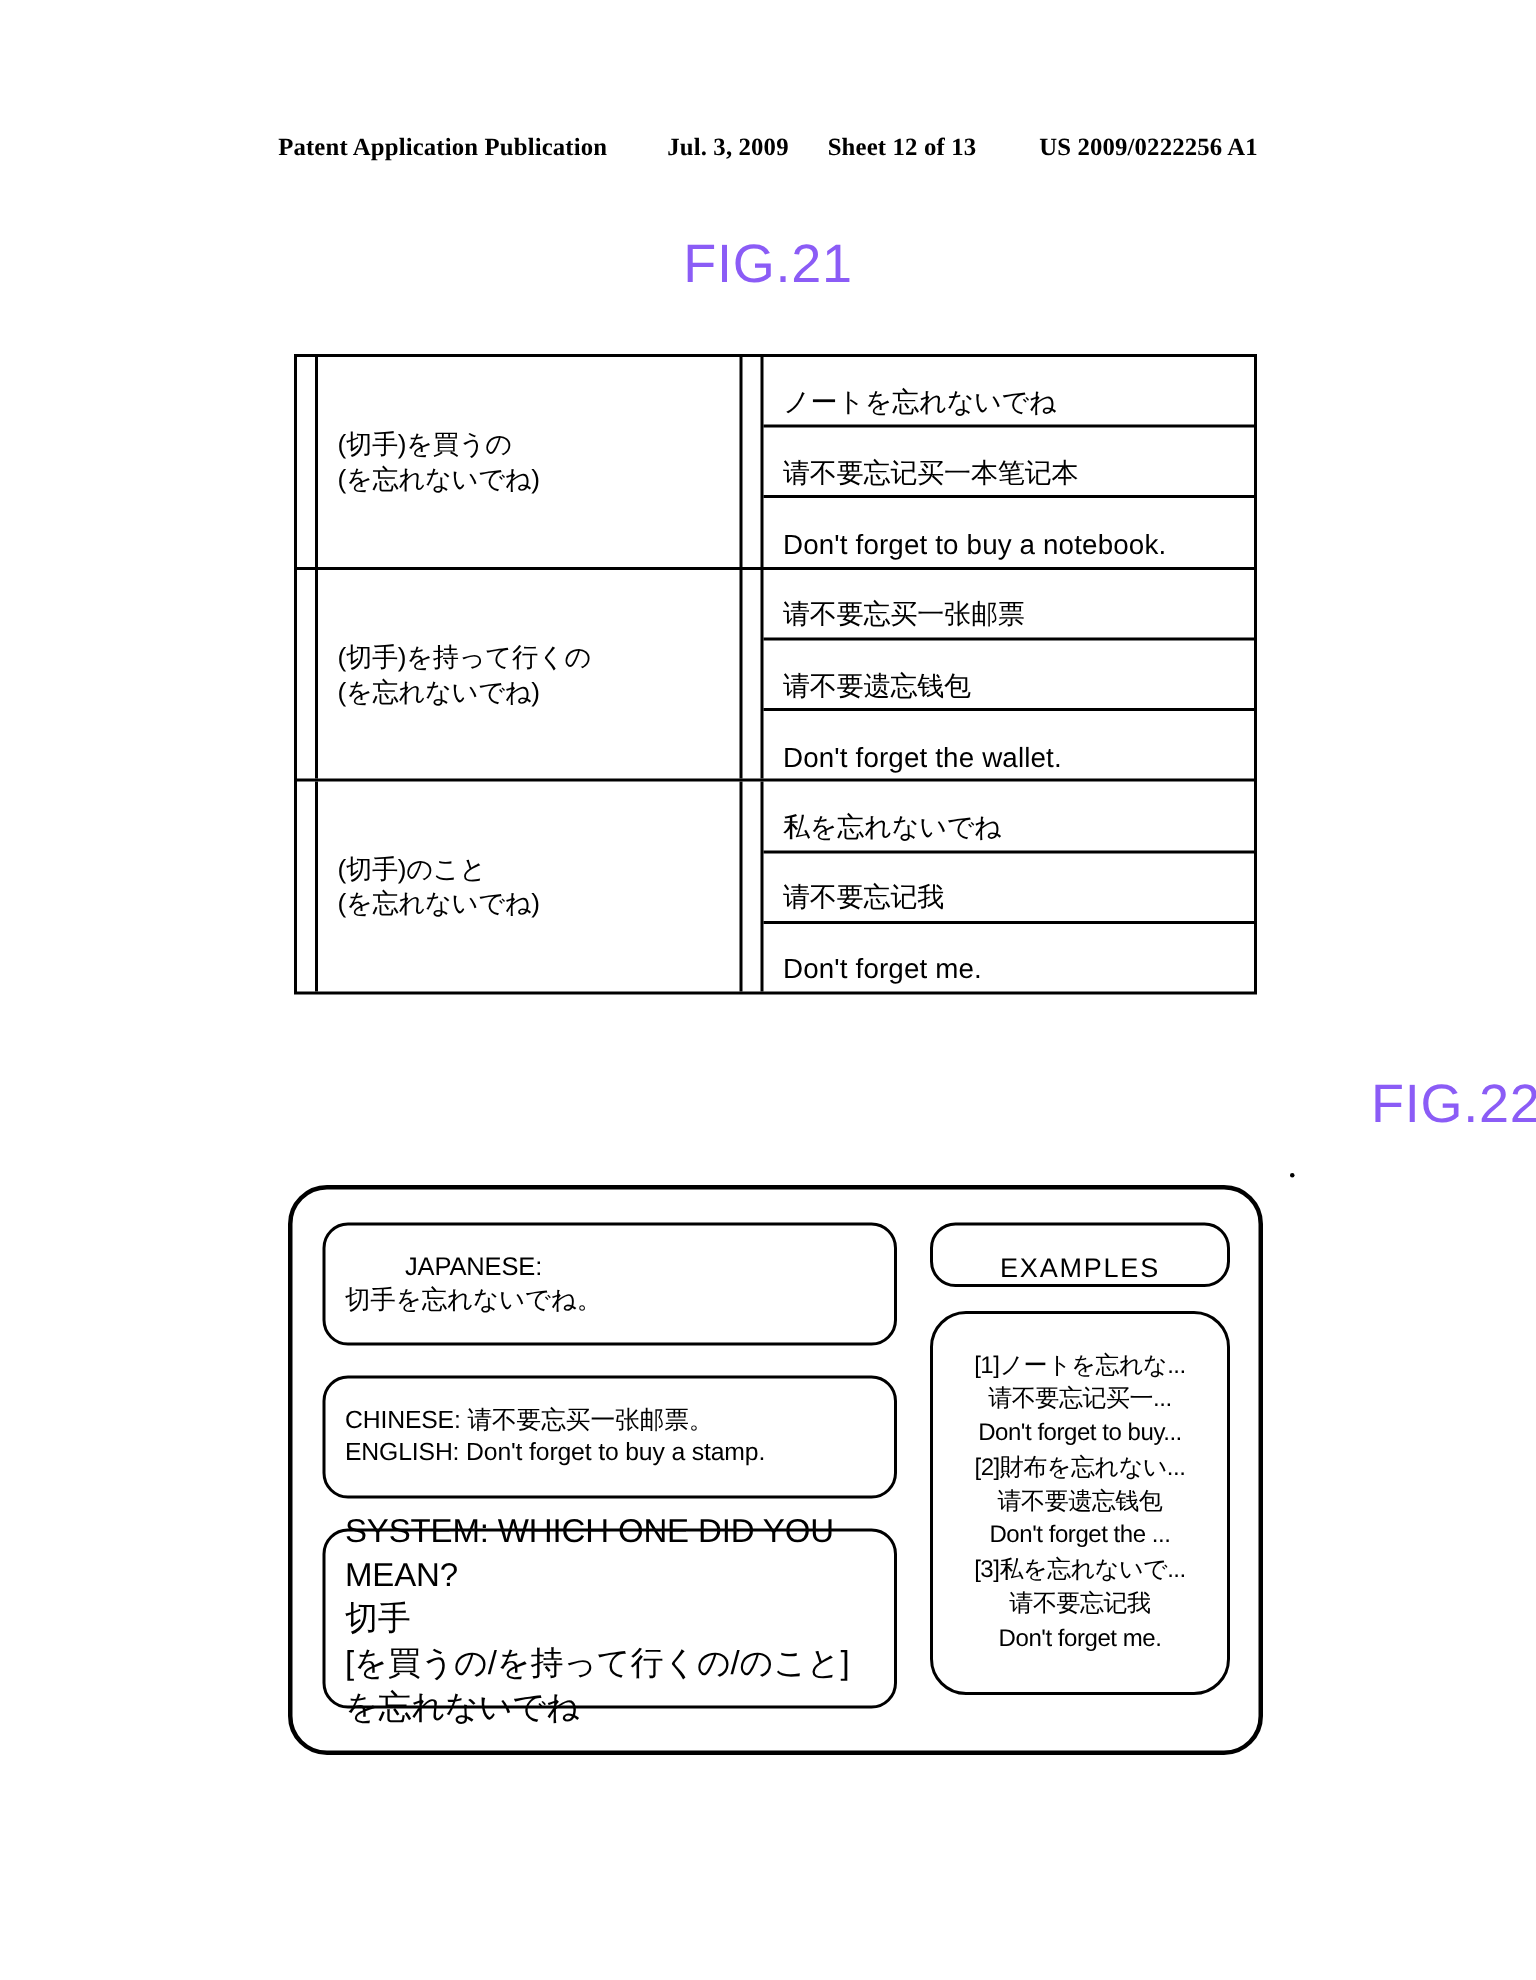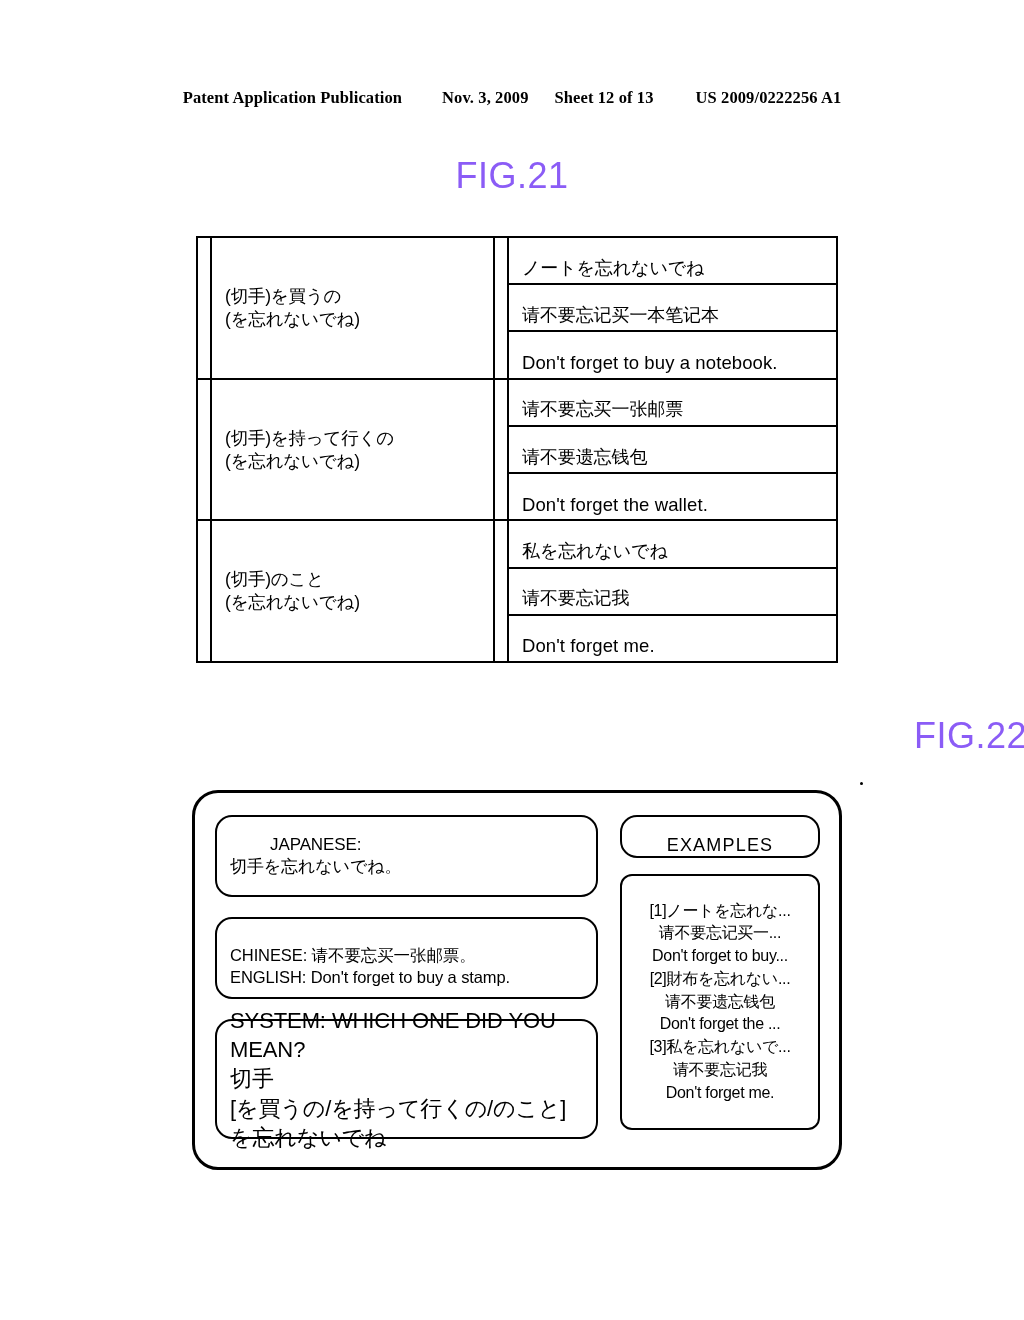--- a/index.html
+++ b/index.html
@@ -154,21 +154,21 @@
     background: #fff;
     padding: 9px 13px;
   }
   .bubble .ln {
     font-size: 17px;
     line-height: 1.30;
     white-space: pre-line;
     letter-spacing: -0.1px;
   }
   #jp-bubble { height: 82px; display: flex; align-items: center; text-align: center; }
-  #ce-bubble { margin-top: 20px; height: 82px; display: flex; align-items: flex-end; }
+  #ce-bubble { margin-top: 20px; height: 82px; display: flex; align-items: center; }
   #sys-bubble { margin-top: 20px; height: 120px; display: flex; align-items: center; }
   #ce-bubble .ln { font-size: 16.5px; }
   #sys-bubble .ln { font-size: 22px; line-height: 1.32; }
 
   .f22-right {
     position: absolute;
     left: 425px;
     top: 22px;
     width: 200px;
   }
@@ -183,21 +183,21 @@
     background: #fff;
   }
   #examples-header .ln {
     font-size: 18px;
     letter-spacing: 1.2px;
   }
   #examples-list {
     margin-top: 16px;
     box-sizing: border-box;
     border: 2.6px solid #000;
-    border-radius: 12px;
+    border-radius: 24px;
     height: 256px;
     background: #fff;
     display: flex;
     flex-direction: column;
     align-items: center;
     justify-content: center;
     padding: 4px 6px;
   }
   #examples-list .ex-ln {
     font-size: 16px;
@@ -215,21 +215,21 @@
     background: #000;
     border-radius: 50%;
   }
 </style>
 </head>
 <body>
 
 <div class="pub-header">
   <span class="seg">Patent Application Publication</span>
   <span class="gap-lg"></span>
-  <span class="seg">Nov. 3, 2009</span>
+  <span class="seg">Jul. 3, 2009</span>
   <span class="gap-md"></span>
   <span class="seg">Sheet 12 of 13</span>
   <span class="gap-xl"></span>
   <span class="seg">US 2009/0222256 A1</span>
 </div>
 
 <div class="fig-title" id="fig21-title">FIG.21</div>
 
 <div class="fig21-table">
 

